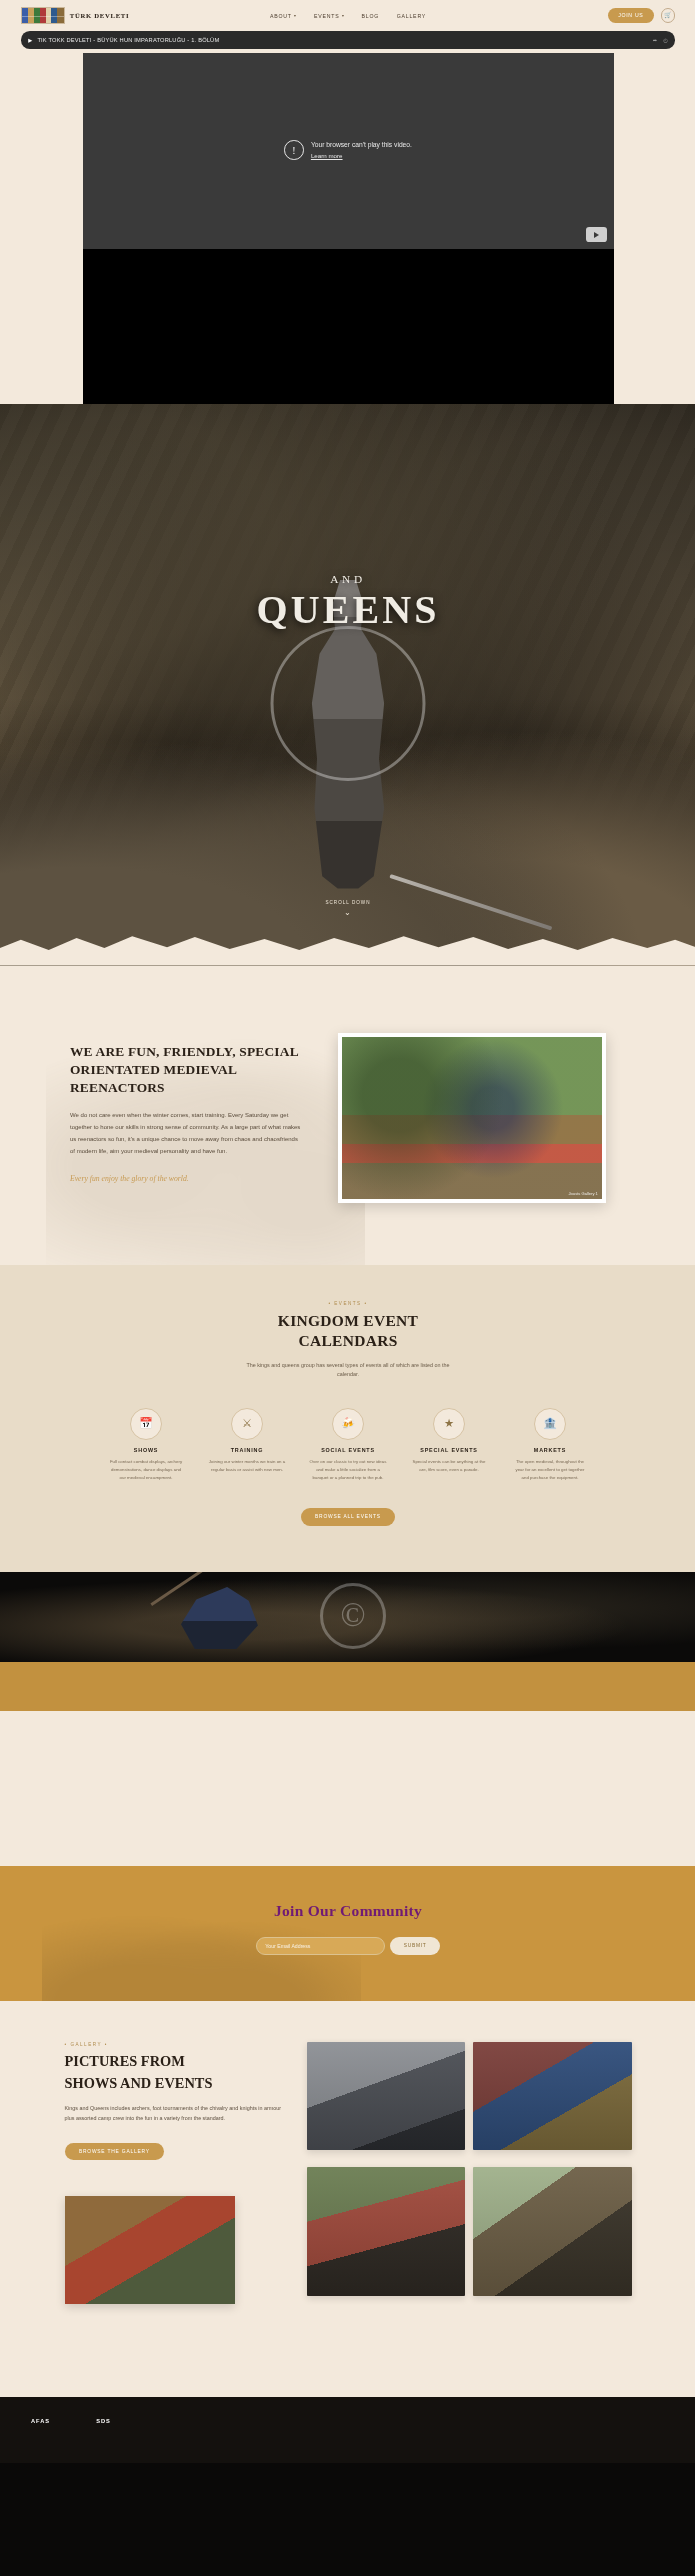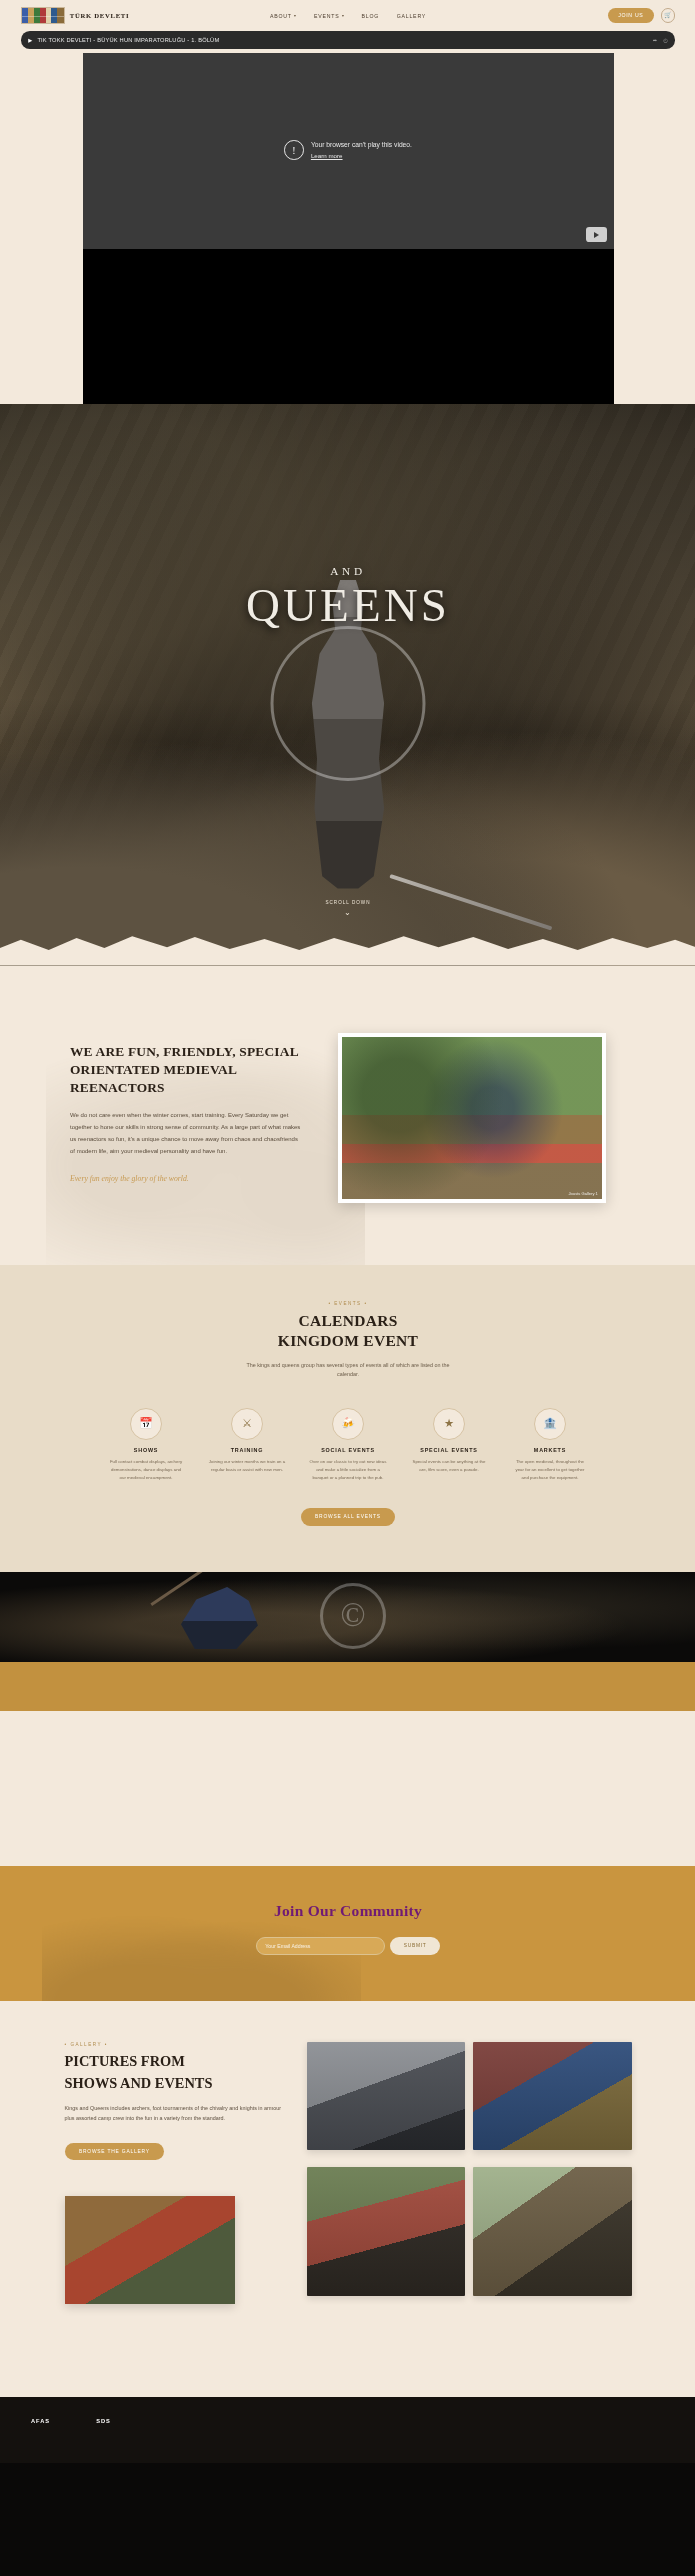--- a/index.html
+++ b/index.html
@@ -150,22 +150,22 @@
   }
   .hero-title {
     position: absolute; left: 0; right: 0; top: 160px;
     text-align: center;
     font-family: "Liberation Serif", serif;
     color: #f0ece4;
     text-shadow: 0 2.1px 9.3px rgba(0,0,0,.8);
     z-index: 3;
   }
   .hero-title .l1 { font-size: 44px; letter-spacing: 3.1px; font-weight: bold; }
-  .hero-title .l2 { font-size: 11.3px; letter-spacing: 3.6px; margin: 1px 0 1px; text-align: center; }
-  .hero-title .l3 { font-size: 47px; letter-spacing: 3.1px; font-weight: normal; }
+  .hero-title .l2 { font-size: 11.3px; letter-spacing: 3.6px; margin: 9px 0 1px; text-align: center; }
+  .hero-title .l3 { font-size: 40px; letter-spacing: 3.1px; font-weight: bold; }
   .hero-ring {
     position:absolute; left:50%; top: 222px; transform: translateX(-50%);
     width: 155px; height: 155px; border: 3.6px solid rgba(255,255,255,.35); border-radius: 50%;
     z-index: 2;
   }
   .hero-scroll {
     position:absolute; left:0; right:0; bottom: 49px; text-align:center; z-index:4;
     color: #efe7d8; font-size: 4.6px; letter-spacing: 1px;
   }
   .hero-scroll .arrow { font-size: 8.2px; display:block; margin-top: 2.1px; }
@@ -409,22 +409,22 @@
       <div class="about-sig">Every fun enjoy the glory of the world.</div>
     </div>
     <div class="about-img">
       <span class="img-cap">Jousts Gallery 1</span>
     </div>
   </div>
 </section>
 
 <section class="events">
   <div class="kicker">• EVENTS •</div>
+  <div class="sec-h">KINGDOM EVENT</div>
   <div class="sec-h">CALENDARS</div>
-  <div class="sec-h">KINGDOM EVENT</div>
   <div class="sec-sub">The kings and queens group has several types of events all of which are listed on the calendar.</div>
 
   <div class="cal-row">
     <div class="cal-item">
       <div class="cal-ico">📅</div>
       <div class="cal-t">SHOWS</div>
       <div class="cal-d">Full contact combat displays, archery demonstrations, dance displays and our medieval encampment.</div>
     </div>
     <div class="cal-item">
       <div class="cal-ico">⚔</div>

